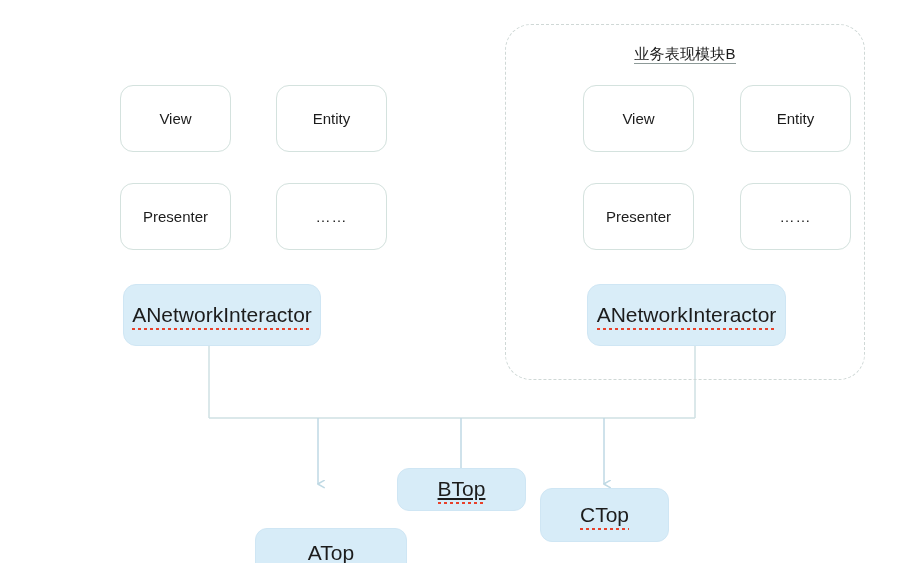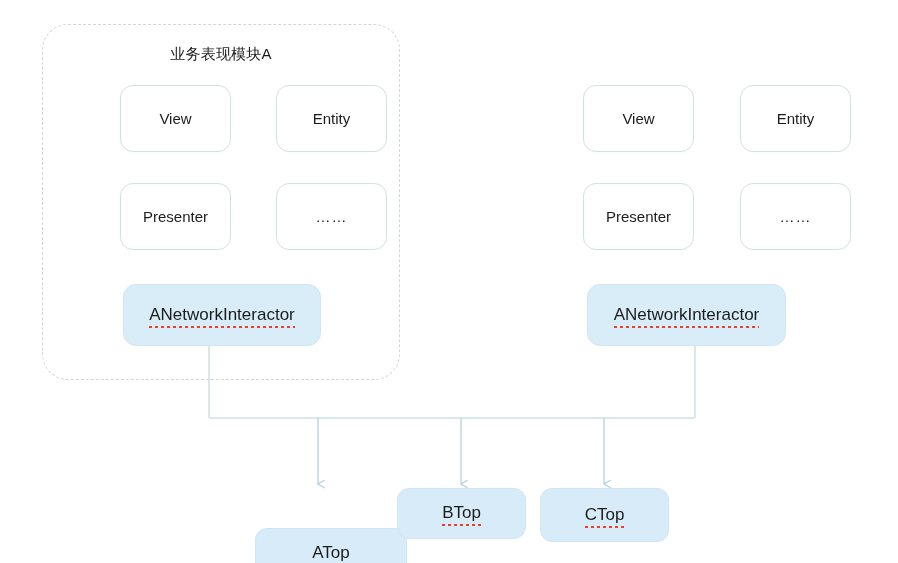--- a/index.html
+++ b/index.html
@@ -63,21 +63,21 @@
   
   .bluebox {
     position: absolute;
     box-sizing: border-box;
     background: #d9edf8;
     border: 1.2px solid #cfe6f4;
     border-radius: 13px;
     display: flex;
     align-items: center;
     justify-content: center;
-    font-size: 17px;
+    font-size: 21px;
     color: #1c1c1c;
   }
   .bluebox.small {
     background: #d7ecf8;
     border-radius: 12px;
   }
 
   
   .spell {
     position: relative;
@@ -128,23 +128,20 @@
 
     <path d="M 695 346 L 695 418" fill="none" stroke="#cfe1e3" stroke-width="1.5"></path>
 
     <path d="M 209 418 L 695 418" fill="none" stroke="#cfe1e3" stroke-width="1.5"></path>
 
     <path d="M 318 418 L 318 484" fill="none" stroke="#bfd9e4" stroke-width="1.5" marker-end="url(#arrowhead)"></path>
     <path d="M 461 418 L 461 484" fill="none" stroke="#bfd9e4" stroke-width="1.5" marker-end="url(#arrowhead)"></path>
     <path d="M 604 418 L 604 484" fill="none" stroke="#bfd9e4" stroke-width="1.5" marker-end="url(#arrowhead)"></path>
   </svg>
 
-  <div class="module" style="left:42px; top:24px; width:358px; height:356px;">
-    <div class="module-title">业务表现模块A</div>
-  </div>
 
   <div class="box" style="left:96px; top:85px; width:111px; height:67px;">
     <span>View</span>
   </div>
 
   <div class="box" style="left:252px; top:85px; width:111px; height:67px;">
     <span>Entity</span>
   </div>
 
   <div class="box" style="left:96px; top:183px; width:111px; height:67px;">
@@ -152,20 +149,25 @@
   </div>
 
   <div class="box ellipsis" style="left:252px; top:183px; width:111px; height:67px;">
     <span>……</span>
   </div>
 
   <div class="bluebox" style="left:123px; top:284px; width:198px; height:62px;">
     <span class="spell">ANetworkInteractor</span>
   </div>
 
+  <div class="module" style="left:505px; top:24px; width:360px; height:356px;">
+    <div class="module-title">
+      <span class="underline-plain">业务表现模块B</span>
+    </div>
+  </div>
 
   <div class="box" style="left:559px; top:85px; width:111px; height:67px;">
     <span>View</span>
   </div>
 
   <div class="box" style="left:716px; top:85px; width:111px; height:67px;">
     <span>Entity</span>
   </div>
 
   <div class="box" style="left:559px; top:183px; width:111px; height:67px;">
@@ -177,21 +179,21 @@
   </div>
 
   <div class="bluebox" style="left:587px; top:284px; width:199px; height:62px;">
     <span class="spell">ANetworkInteractor</span>
   </div>
 
   <div class="bluebox small" style="left:255px; top:488px; width:152px; height:51px;margin-top:40px;">
     <span class="spell">ATop</span>
   </div>
 
-  <div class="bluebox small" style="left:397px; top:488px; width:129px; height:51px;">
+  <div class="bluebox small" style="left:397px; top:468px; width:129px; height:43px;text-decoration:underline;">
     <span class="spell">BTop</span>
   </div>
 
   <div class="bluebox small" style="left:540px; top:488px; width:129px; height:54px;">
     <span class="spell">CTop</span>
   </div>
 
 </div>
 
 </body></html>

